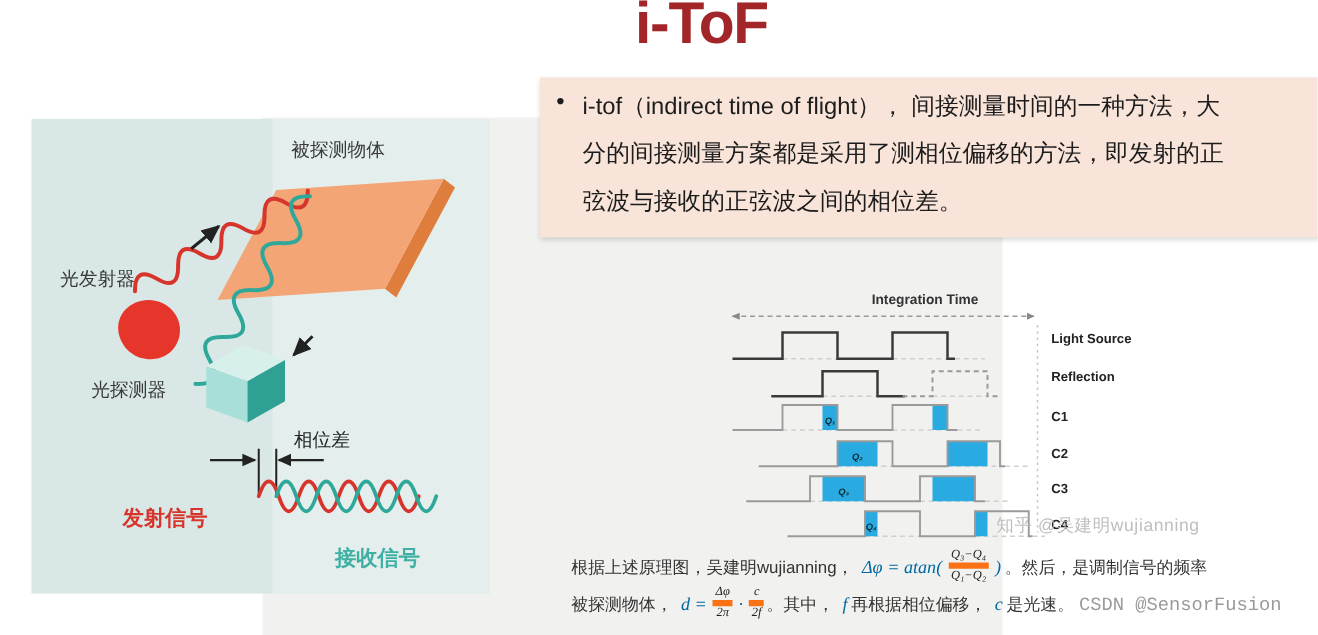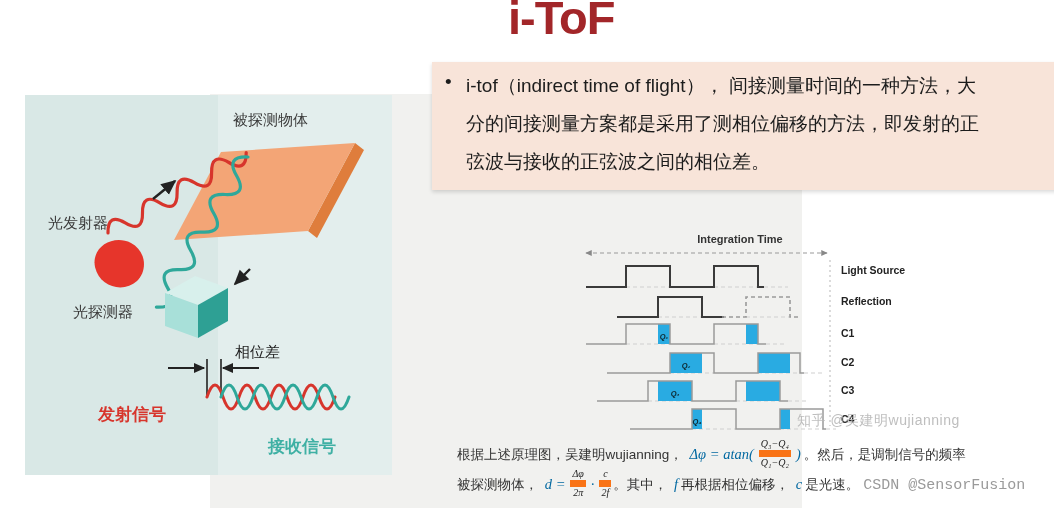--- a/index.html
+++ b/index.html
@@ -41,21 +41,21 @@
   .m{
     font-family:"Liberation Serif",serif;font-style:italic;
     font-size:14.5px;margin:0 3px;color:#0369a1;
   }
   .fr{
     display:inline-block;text-align:center;vertical-align:middle;
     font-size:10px;line-height:1.2;margin:0 2px;
     font-family:"Liberation Serif",serif;font-style:italic;color:#222;
     position:relative;top:-2px;
   }
-  .fr .n{display:block;border-bottom:7px solid #f97316;padding:0 2px;}
+  .fr .n{display:block;border-bottom:5px solid #f97316;padding:0 2px;}
   .fr .d{display:block;padding:0 2px;}
   .csdn{
     font-size:15px;color:#9a9a9a;margin-left:4px;
     font-family:Liberation Mono, monospace;font-style:normal;
   }
 </style>
 </head>
 <body>
 
 <div class="gray-region"></div>

